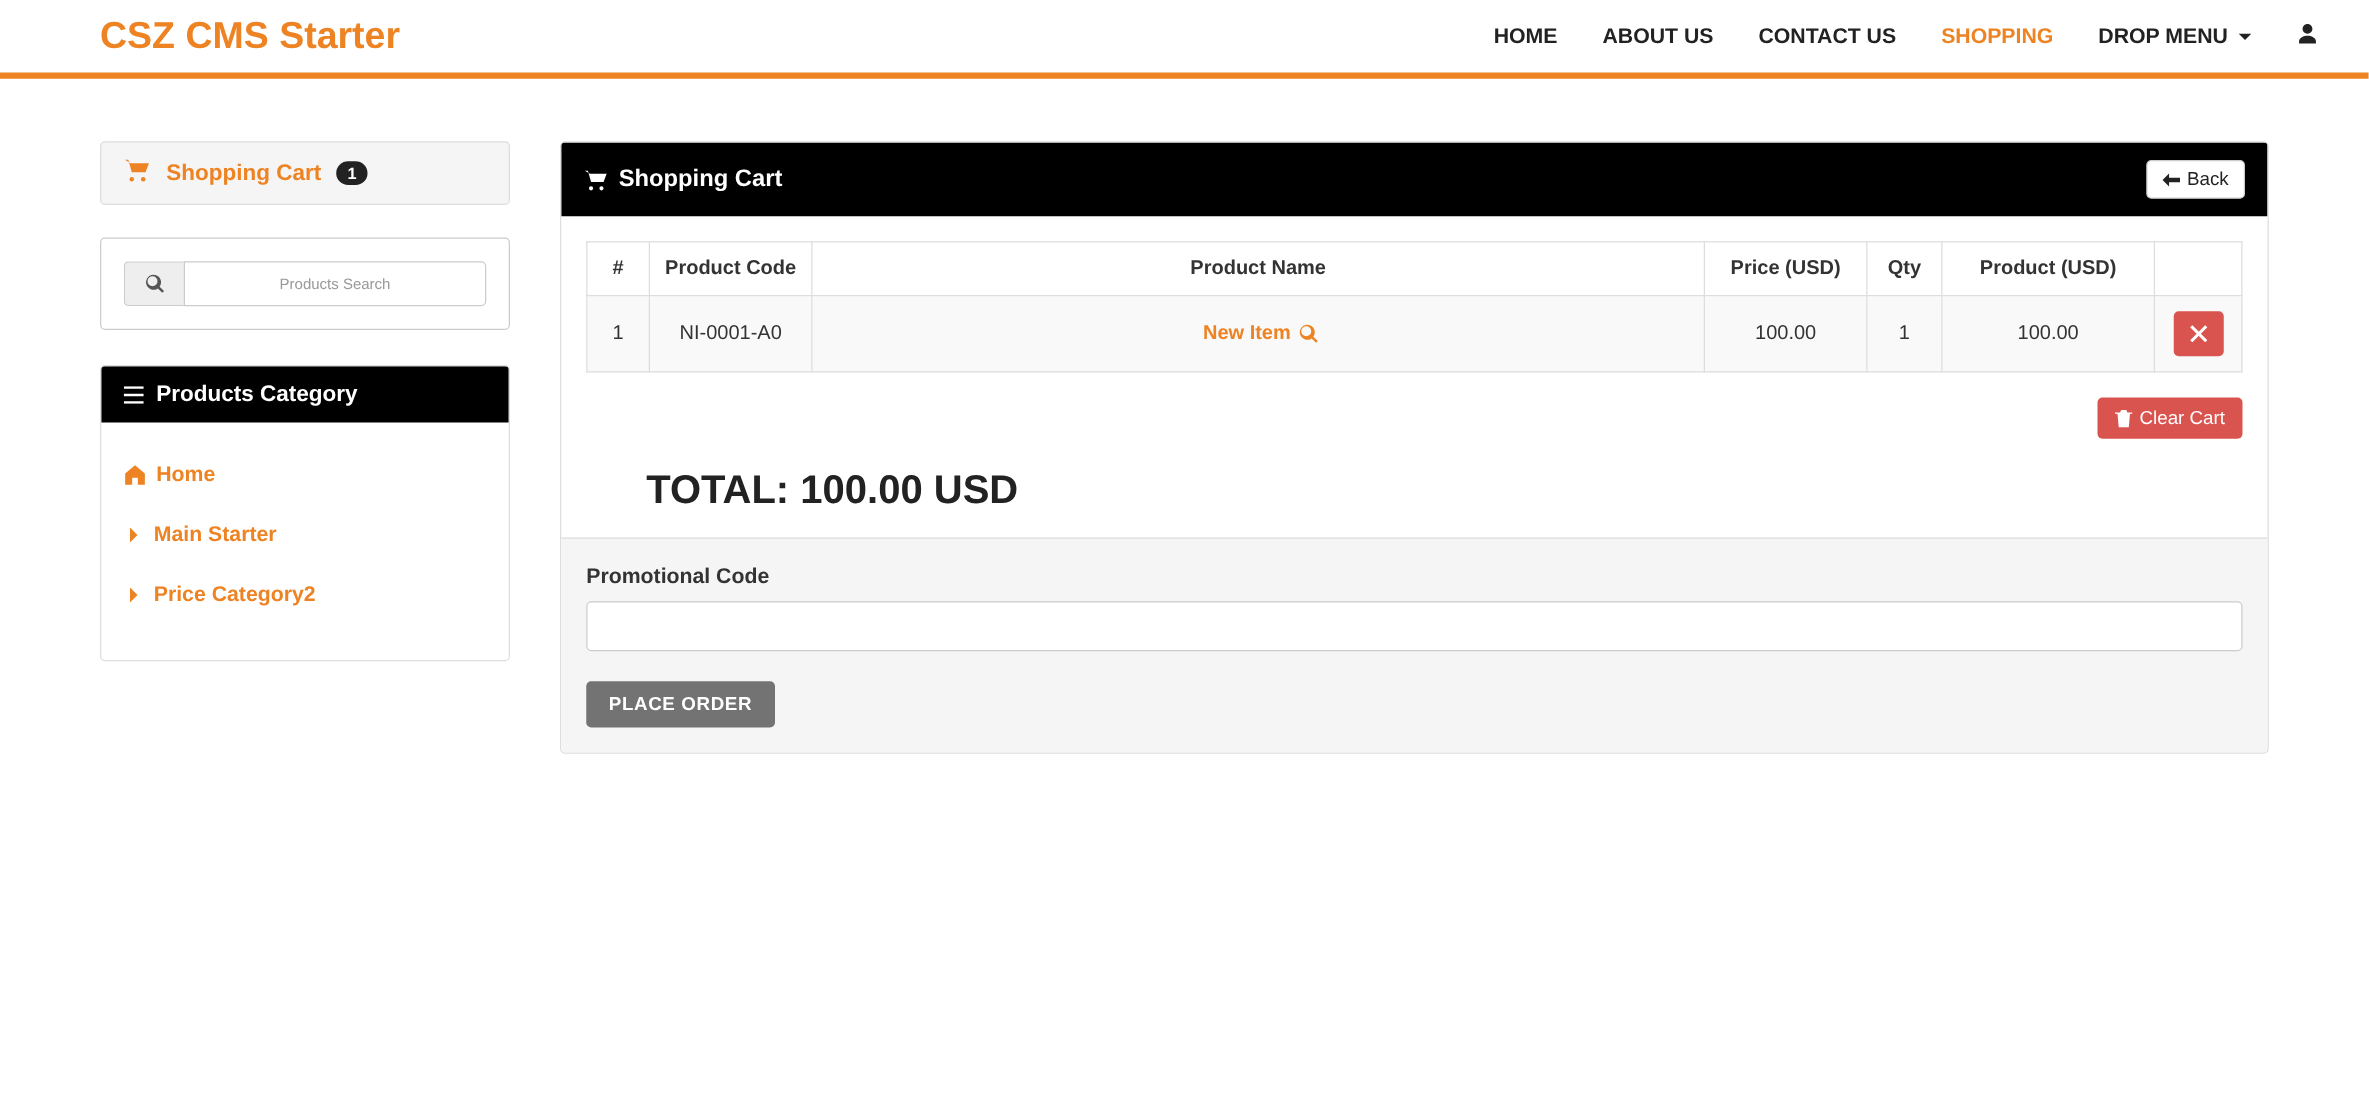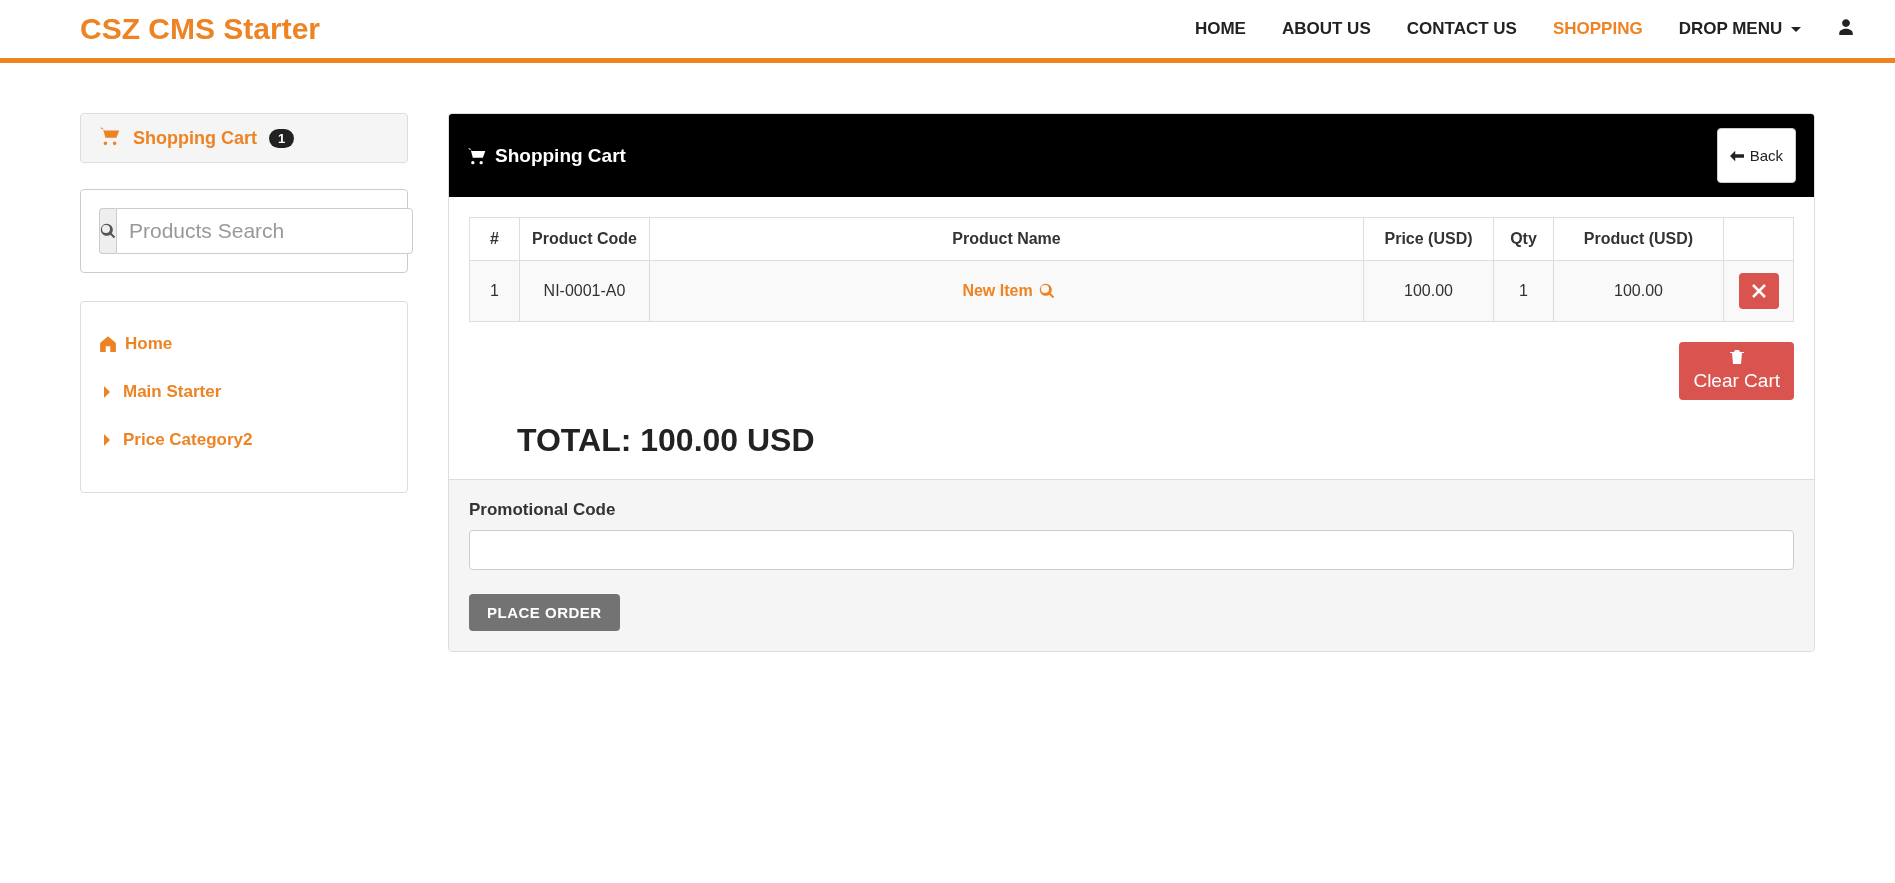--- a/index.html
+++ b/index.html
@@ -14,47 +14,47 @@
 .page { display: flex; padding: 50px 80px; gap: 40px; align-items: flex-start; }
 .sidebar { width: 328px; flex-shrink: 0; }
 .cart-widget { background: #f5f5f5; border: 1px solid #ddd; border-radius: 4px; padding: 12px 18px; display: flex; align-items: center; gap: 12px; margin-bottom: 26px; }
 .cart-widget .cart-icon svg { width: 22px; height: 20px; fill: #ed8323; }
 .cart-widget .label { color: #ed8323; font-weight: 700; font-size: 18px; }
 .cart-widget .badge { background: #222; color: #fff; border-radius: 10px; padding: 2px 9px; font-size: 13px; font-weight: 700; }
 .search-panel { border: 1px solid #ccc; border-radius: 4px; padding: 18px; margin-bottom: 28px; }
 .search-group { display: flex; }
 .search-addon { background: #eee; border: 1px solid #ccc; border-right: none; border-radius: 4px 0 0 4px; width: 48px; display:flex; align-items:center; justify-content:center; }
 .search-addon svg { width: 16px; height: 16px; fill: #555; }
-.search-input { flex: 1; border: 1px solid #ccc; border-radius: 0 4px 4px 0; padding: 10px 12px; font-size: 21px; color: #555; }
+.search-input { flex: 1; border: 1px solid #ccc; border-radius: 0 4px 4px 0; padding: 10px 12px; font-size: 12px; color: #555; text-align: center; }
 .search-input::placeholder { color: #999; }
 .cat-panel { border: 1px solid #ddd; border-radius: 4px; overflow: hidden; }
 .cat-header { background: #000; color: #fff; padding: 12px 18px; font-size: 18px; font-weight: 700; display:flex; align-items:center; gap:10px; }
 .cat-header svg { width: 16px; height: 14px; fill: #fff; }
 .cat-body { padding: 18px 18px 28px; }
 .cat-item { display:flex; align-items:center; gap:8px; color: #ed8323; font-weight: 700; font-size: 17px; padding: 14px 0; cursor:pointer; }
 .cat-item svg { width: 16px; height: 16px; fill: #ed8323; }
 .cat-item.home svg { width: 18px; height: 18px; }
 .main { flex: 1; border: 1px solid #ddd; border-radius: 4px; overflow: hidden; }
 .main-header { background: #000; color: #fff; padding: 14px 18px; display:flex; justify-content:space-between; align-items:center; }
 .main-header .title { display:flex; align-items:center; gap:8px; font-weight:700; font-size:19px; }
 .main-header .title svg { width:20px; height:18px; fill:#fff; }
-.btn-back { background:#fff; color:#222; border:1px solid #ccc; border-radius:4px; padding:18px 12px; font-size:15px; font-weight:500; cursor:pointer; display:flex; align-items:center; gap:6px; }
+.btn-back { background:#fff; color:#222; border:1px solid #ccc; border-radius:4px; padding:6px 12px; font-size:15px; font-weight:500; cursor:pointer; display:flex; align-items:center; gap:6px; }
 .btn-back svg { width:14px; height:12px; fill:#222; }
 .main-body { padding: 20px; }
 table { width:100%; border-collapse: collapse; margin-bottom: 20px; }
 th, td { border:1px solid #ddd; padding: 12px 10px; text-align:center; font-size:16px; }
 th { font-weight:700; background:#fff; }
 td { background:#f9f9f9; }
 td.name-cell { text-align:center; padding-left: 14px; }
 .name-link { color:#ed8323; font-weight:700; cursor:pointer; display:inline-flex; align-items:center; gap:6px; }
 .name-link svg { width:16px; height:16px; fill:#ed8323; }
 .btn-del { background:#d9534f; border:none; border-radius:4px; width:40px; height:36px; cursor:pointer; display:inline-flex; align-items:center; justify-content:center; }
 .btn-del svg { width:14px; height:14px; fill:#fff; }
 .clear-row { display:flex; justify-content:flex-end; margin-bottom:22px; }
-.btn-clear { background:#d9534f; color:#fff; border:none; border-radius:4px; padding:8px 14px; font-size:19px; font-weight:500; cursor:pointer; display:inline-flex; align-items:center; gap:6px;flex-direction:column; }
+.btn-clear { background:#d9534f; color:#fff; border:none; border-radius:4px; padding:8px 14px; font-size:15px; font-weight:500; cursor:pointer; display:inline-flex; align-items:center; gap:6px; }
 .btn-clear svg { width:14px; height:14px; fill:#fff; }
 .total-line { font-size:32px; font-weight:700; color:#222; margin-bottom: 20px; margin-left: 48px; }
 .promo-section { background:#f5f5f5; border-top:1px solid #ddd; margin: 0 -20px -20px; padding: 20px; }
 .promo-label { font-weight:700; font-size:17px; margin-bottom:10px; display:block; }
 .promo-input { width:100%; border:1px solid #ccc; border-radius:4px; padding:10px 12px; font-size:16px; background:#fff; margin-bottom:24px; }
 .btn-order { background:#737373; color:#fff; border:none; border-radius:4px; padding:10px 18px; font-size:15px; font-weight:700; letter-spacing:0.5px; cursor:pointer; }
 </style>
 </head>
 <body>
 
@@ -89,20 +89,26 @@
         <span class="search-addon">
             <svg viewBox="0 0 16 16">
               <path d="M11.7 10.3a6 6 0 10-1.4 1.4l3.5 3.5 1.4-1.4-3.5-3.5zM6 10a4 4 0 110-8 4 4 0 010 8z"></path>
             </svg>
           </span>
         <input class="search-input" placeholder="Products Search" style="">
       </div>
     </div>
 
     <div class="cat-panel">
+      <div class="cat-header">
+        <svg viewBox="0 0 16 14">
+            <path d="M0 0h16v2H0zm0 6h16v2H0zm0 6h16v2H0z"></path>
+          </svg>
+        <span>Products Category</span>
+      </div>
       <div class="cat-body">
         <div class="cat-item home">
           <svg viewBox="0 0 16 16">
               <path d="M8 1L1 7v8h5v-5h4v5h5V7z"></path>
             </svg>
           <span>Home</span>
         </div>
         <div class="cat-item">
           <svg viewBox="0 0 10 16">
               <path d="M2 2l6 6-6 6z"></path>

